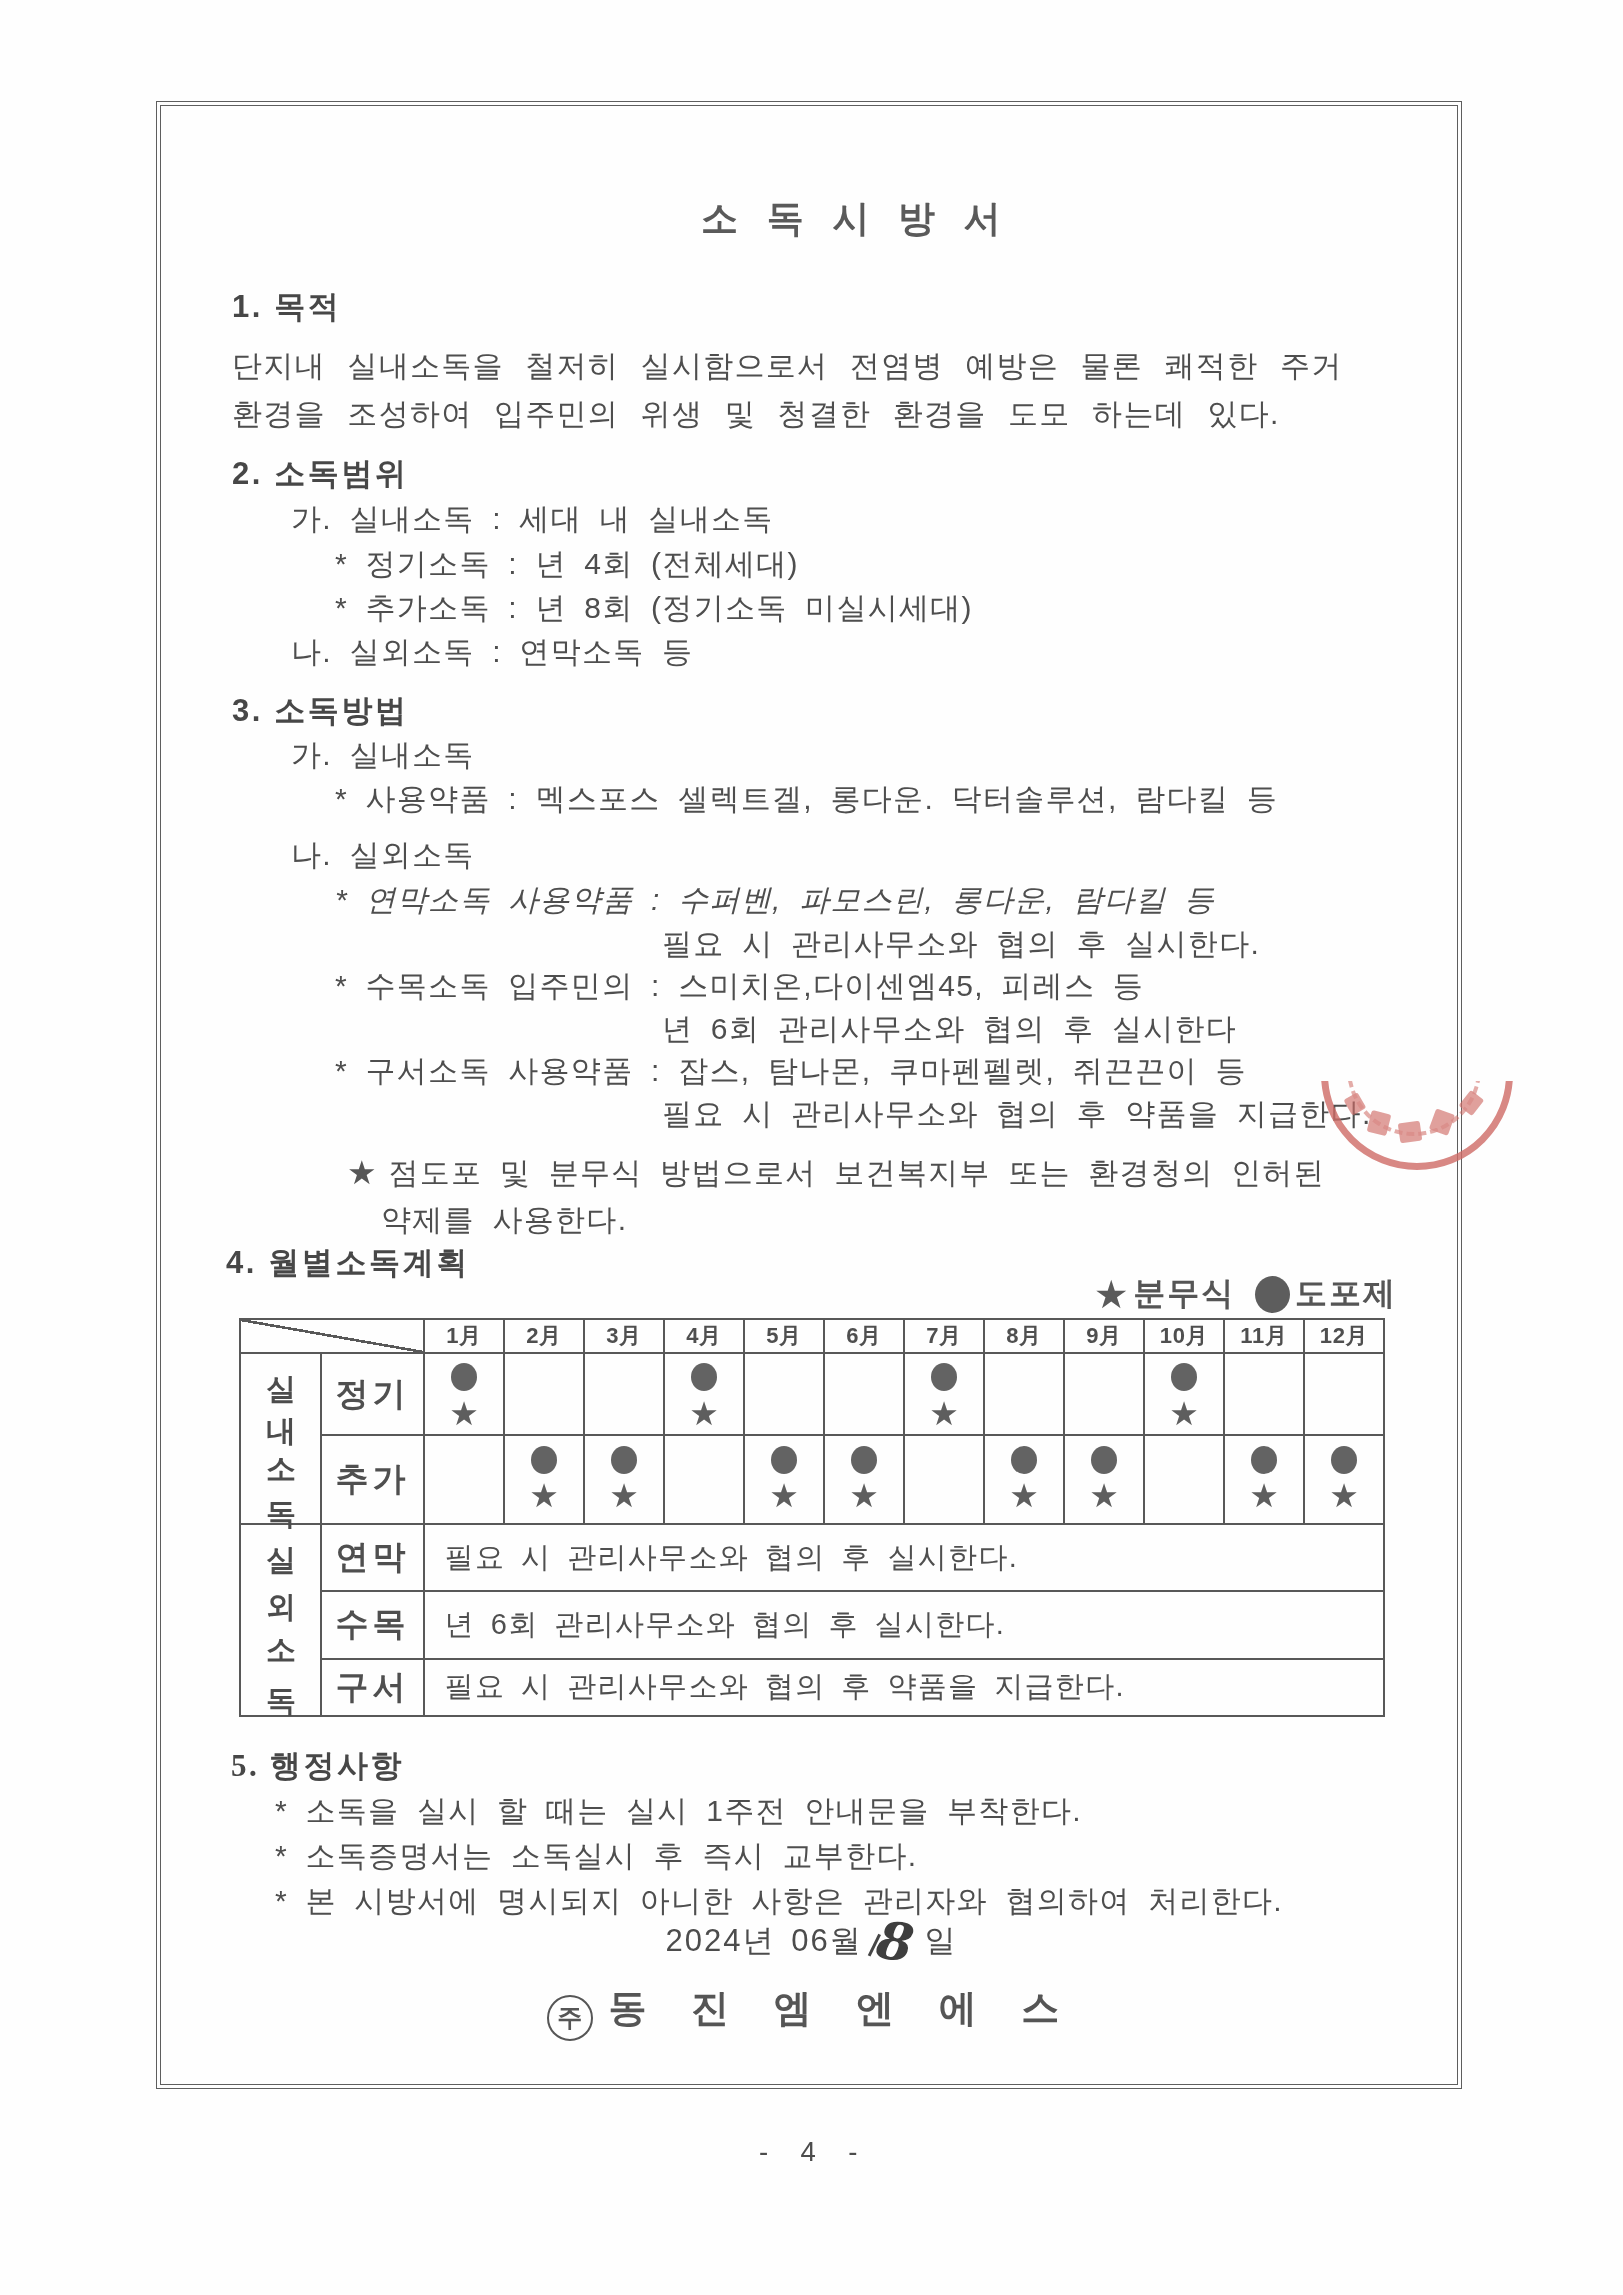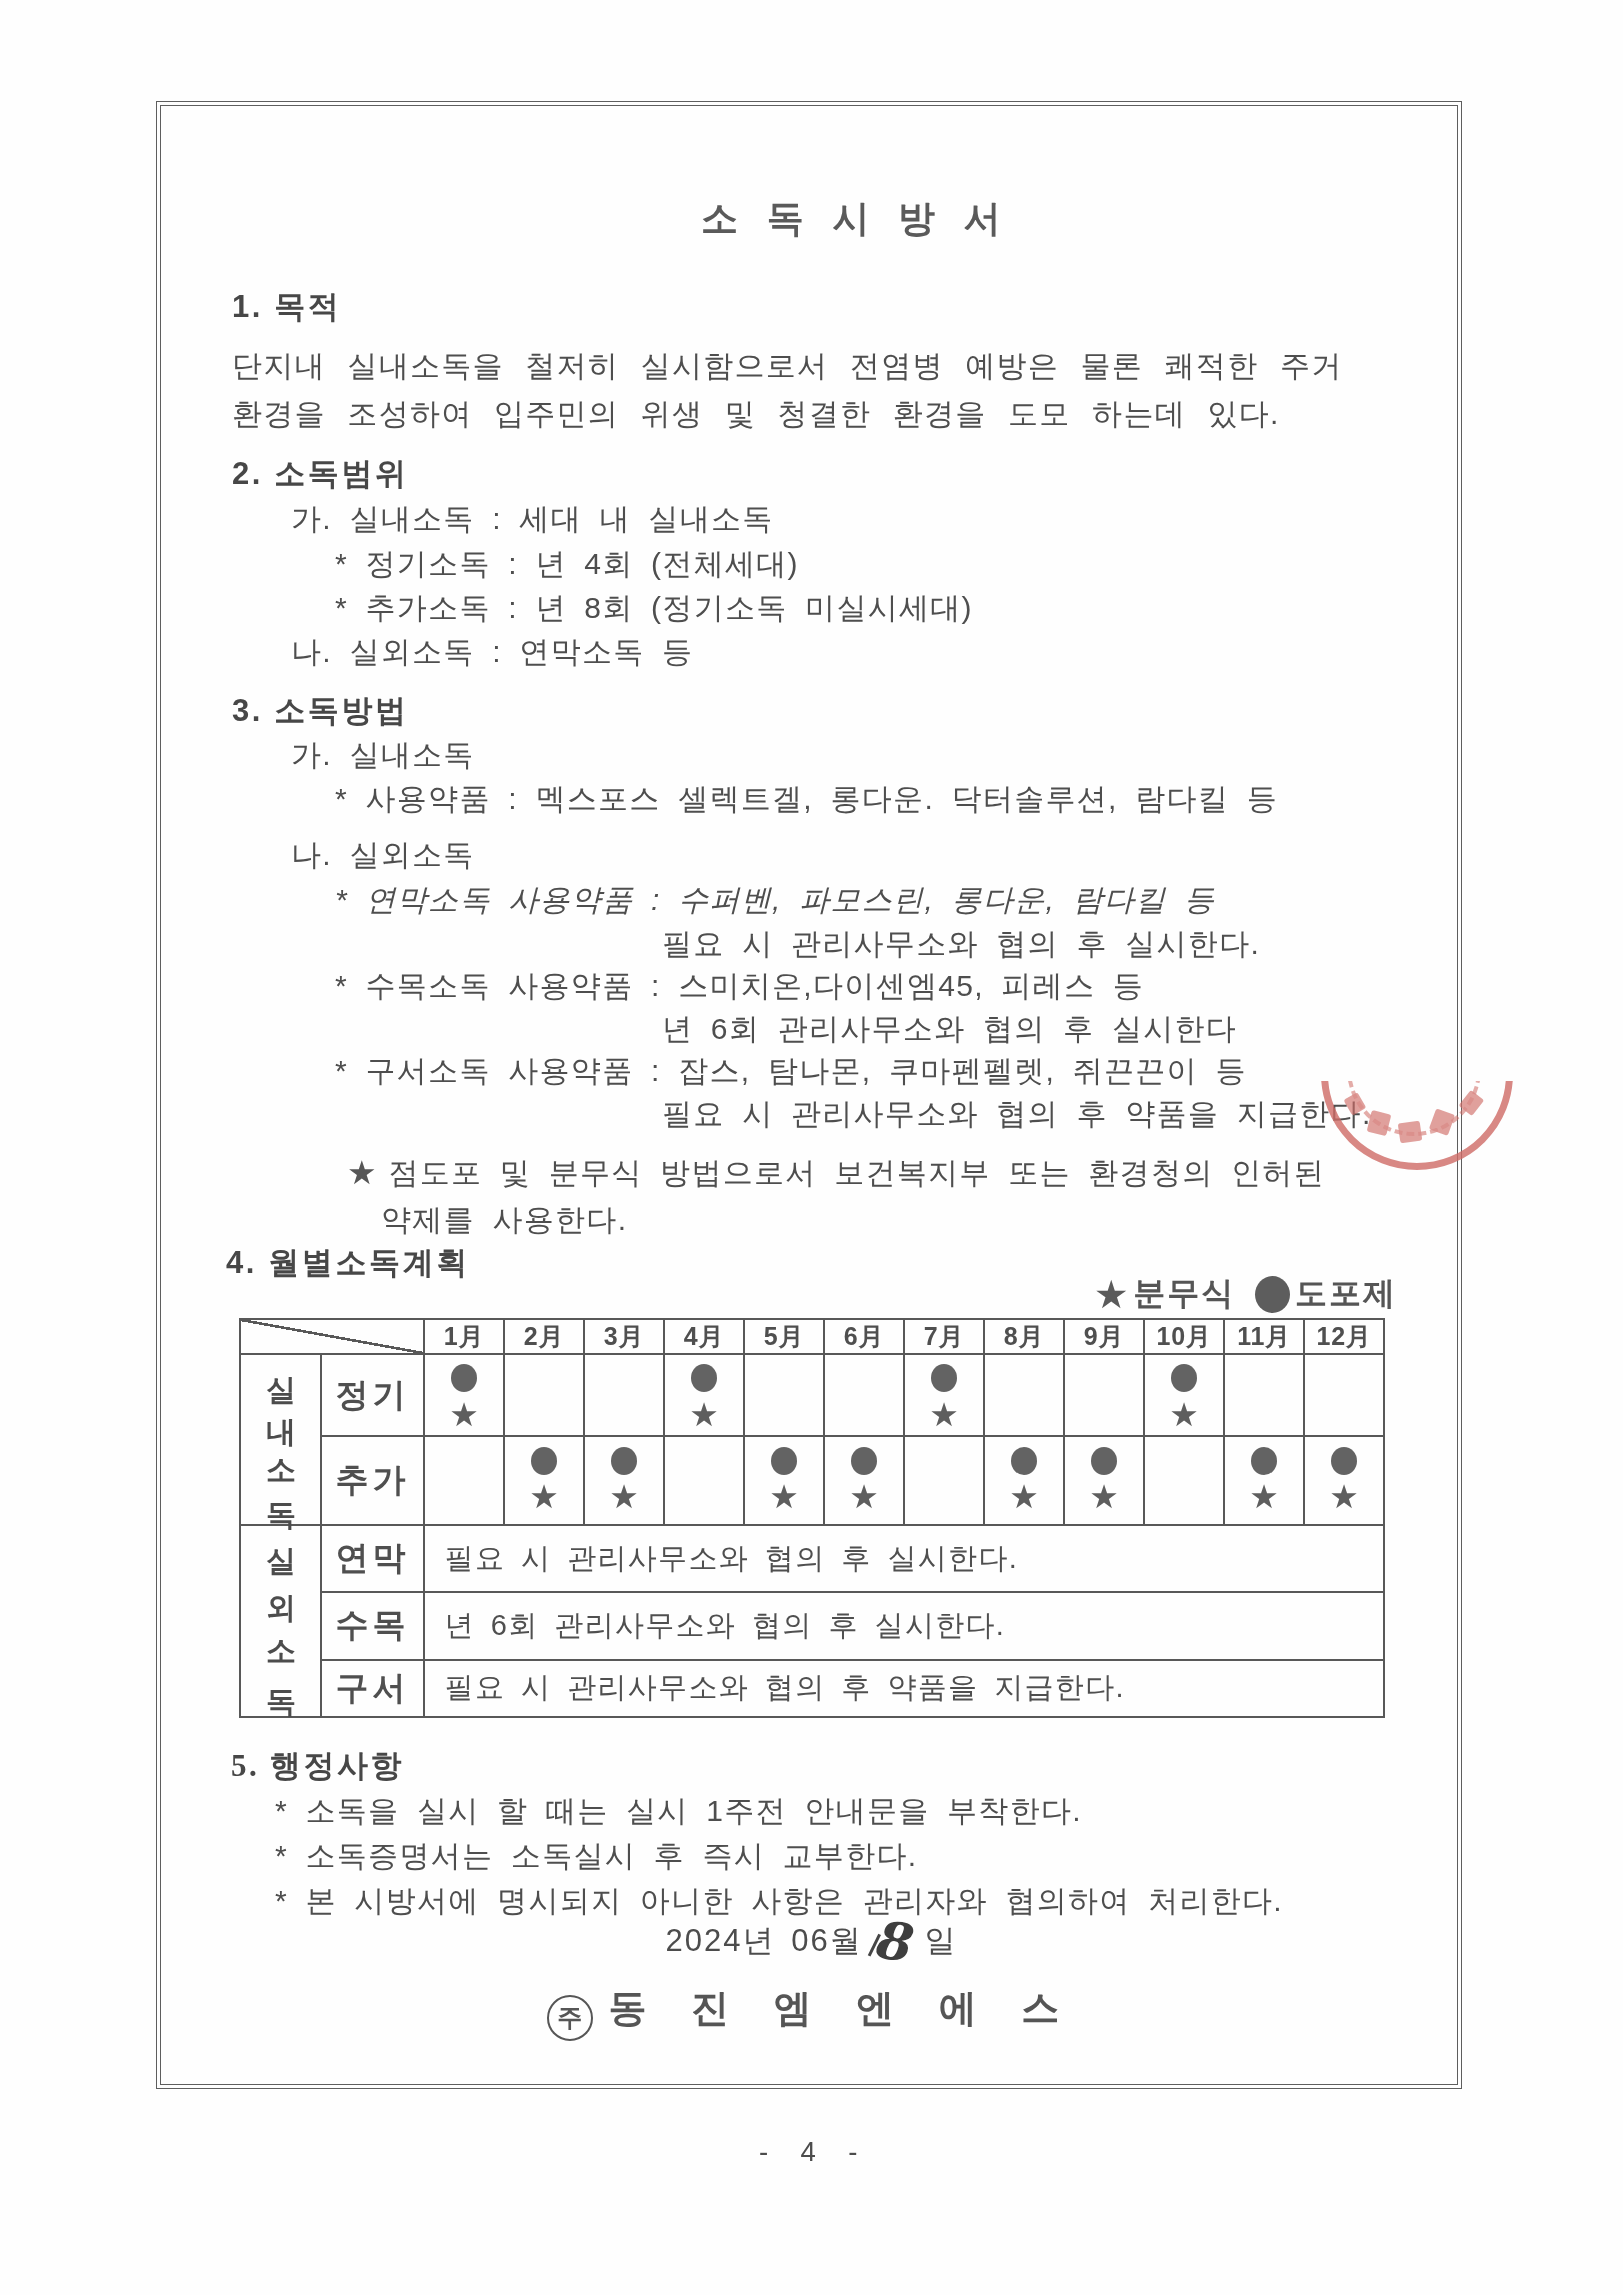--- a/index.html
+++ b/index.html
@@ -54,21 +54,21 @@
     margin-left:19.6px; margin-right:5.2px;}
 
   
   #plan-table{position:absolute; left:239px; top:1318px; border-collapse:collapse;
     table-layout:fixed; color:#4f4f4f;}
   #plan-table td{border:2px solid #585858; padding:0; text-align:center; vertical-align:middle;}
   #plan-table .diag{background:
     linear-gradient(to top right,
       transparent calc(50% - 1.3px), #585858 calc(50% - 1.3px),
       #585858 calc(50% + 1.3px), transparent calc(50% + 1.3px));}
-  #plan-table .mh{font-size:25px; font-weight:bold; letter-spacing:0.7px;}
+  #plan-table .mh{font-size:22px; font-weight:bold; letter-spacing:0.7px;}
   #plan-table .group{width:79px;}
   #plan-table .group span{writing-mode:vertical-rl; text-orientation:upright;
     font-size:30px; font-weight:bold; color:#4c4c4c;}
   #plan-table .g-in span{letter-spacing:11.8px;}
   #plan-table .g-out span{letter-spacing:17px;}
   #plan-table .type{font-size:33px; font-weight:bold; letter-spacing:3.9px;}
   #plan-table .mc{vertical-align:top;}
   #plan-table .note{font-size:29px; text-align:left; padding-left:19.6px;
     letter-spacing:1.3px; word-spacing:6.5px;}
   .marks{display:flex; flex-direction:column; align-items:center; gap:8.5px; padding-top:9.2px;}
@@ -126,21 +126,21 @@
   <div class="abs b" id="s2-s1">* 정기소독 : 년 4회 (전체세대)</div>
   <div class="abs b" id="s2-s2">* 추가소독 : 년 8회 (정기소독 미실시세대)</div>
   <div class="abs b" id="s2-na">나. 실외소독 : 연막소독 등</div>
 
   <div class="abs h" id="s3-h">3. 소독방법</div>
   <div class="abs b" id="s3-ga">가. 실내소독</div>
   <div class="abs b" id="s3-gasub">* 사용약품 : 멕스포스 셀렉트겔, 롱다운. 닥터솔루션, 람다킬  등</div>
   <div class="abs b" id="s3-na">나. 실외소독</div>
   <div class="abs b" id="s3-nas1">* 연막소독 사용약품 : 수퍼벤, 파모스린, 롱다운, 람다킬 등</div>
   <div class="abs b" id="s3-nas1c">필요 시 관리사무소와 협의 후 실시한다.</div>
-  <div class="abs b" id="s3-nas2">* 수목소독 사용약품 : 스미치온,다이센엠45, 피레스 등</div>
+  <div class="abs b" id="s3-nas2">* 수목소독 입주민의 : 스미치온,다이센엠45, 피레스 등</div>
   <div class="abs b" id="s3-nas2c">년 6회 관리사무소와 협의 후 실시한다</div>
   <div class="abs b" id="s3-nas3">* 구서소독 사용약품 : 잡스, 탐나몬, 쿠마펜펠렛, 쥐끈끈이 등</div>
   <div class="abs b" id="s3-nas3c">필요 시 관리사무소와 협의 후 약품을 지급한다.</div>
   <div class="abs b" id="s3-note1"><span class="note-star">★</span><span>점도포 및 분무식 방법으로서 보건복지부 또는 환경청의 인허된</span></div>
   <div class="abs b" id="s3-note2">약제를 사용한다.</div>
 
   <div class="abs h" id="s4-h">4. 월별소독계획</div>
 
   <div id="legend">
     <span class="lstar">★</span>

